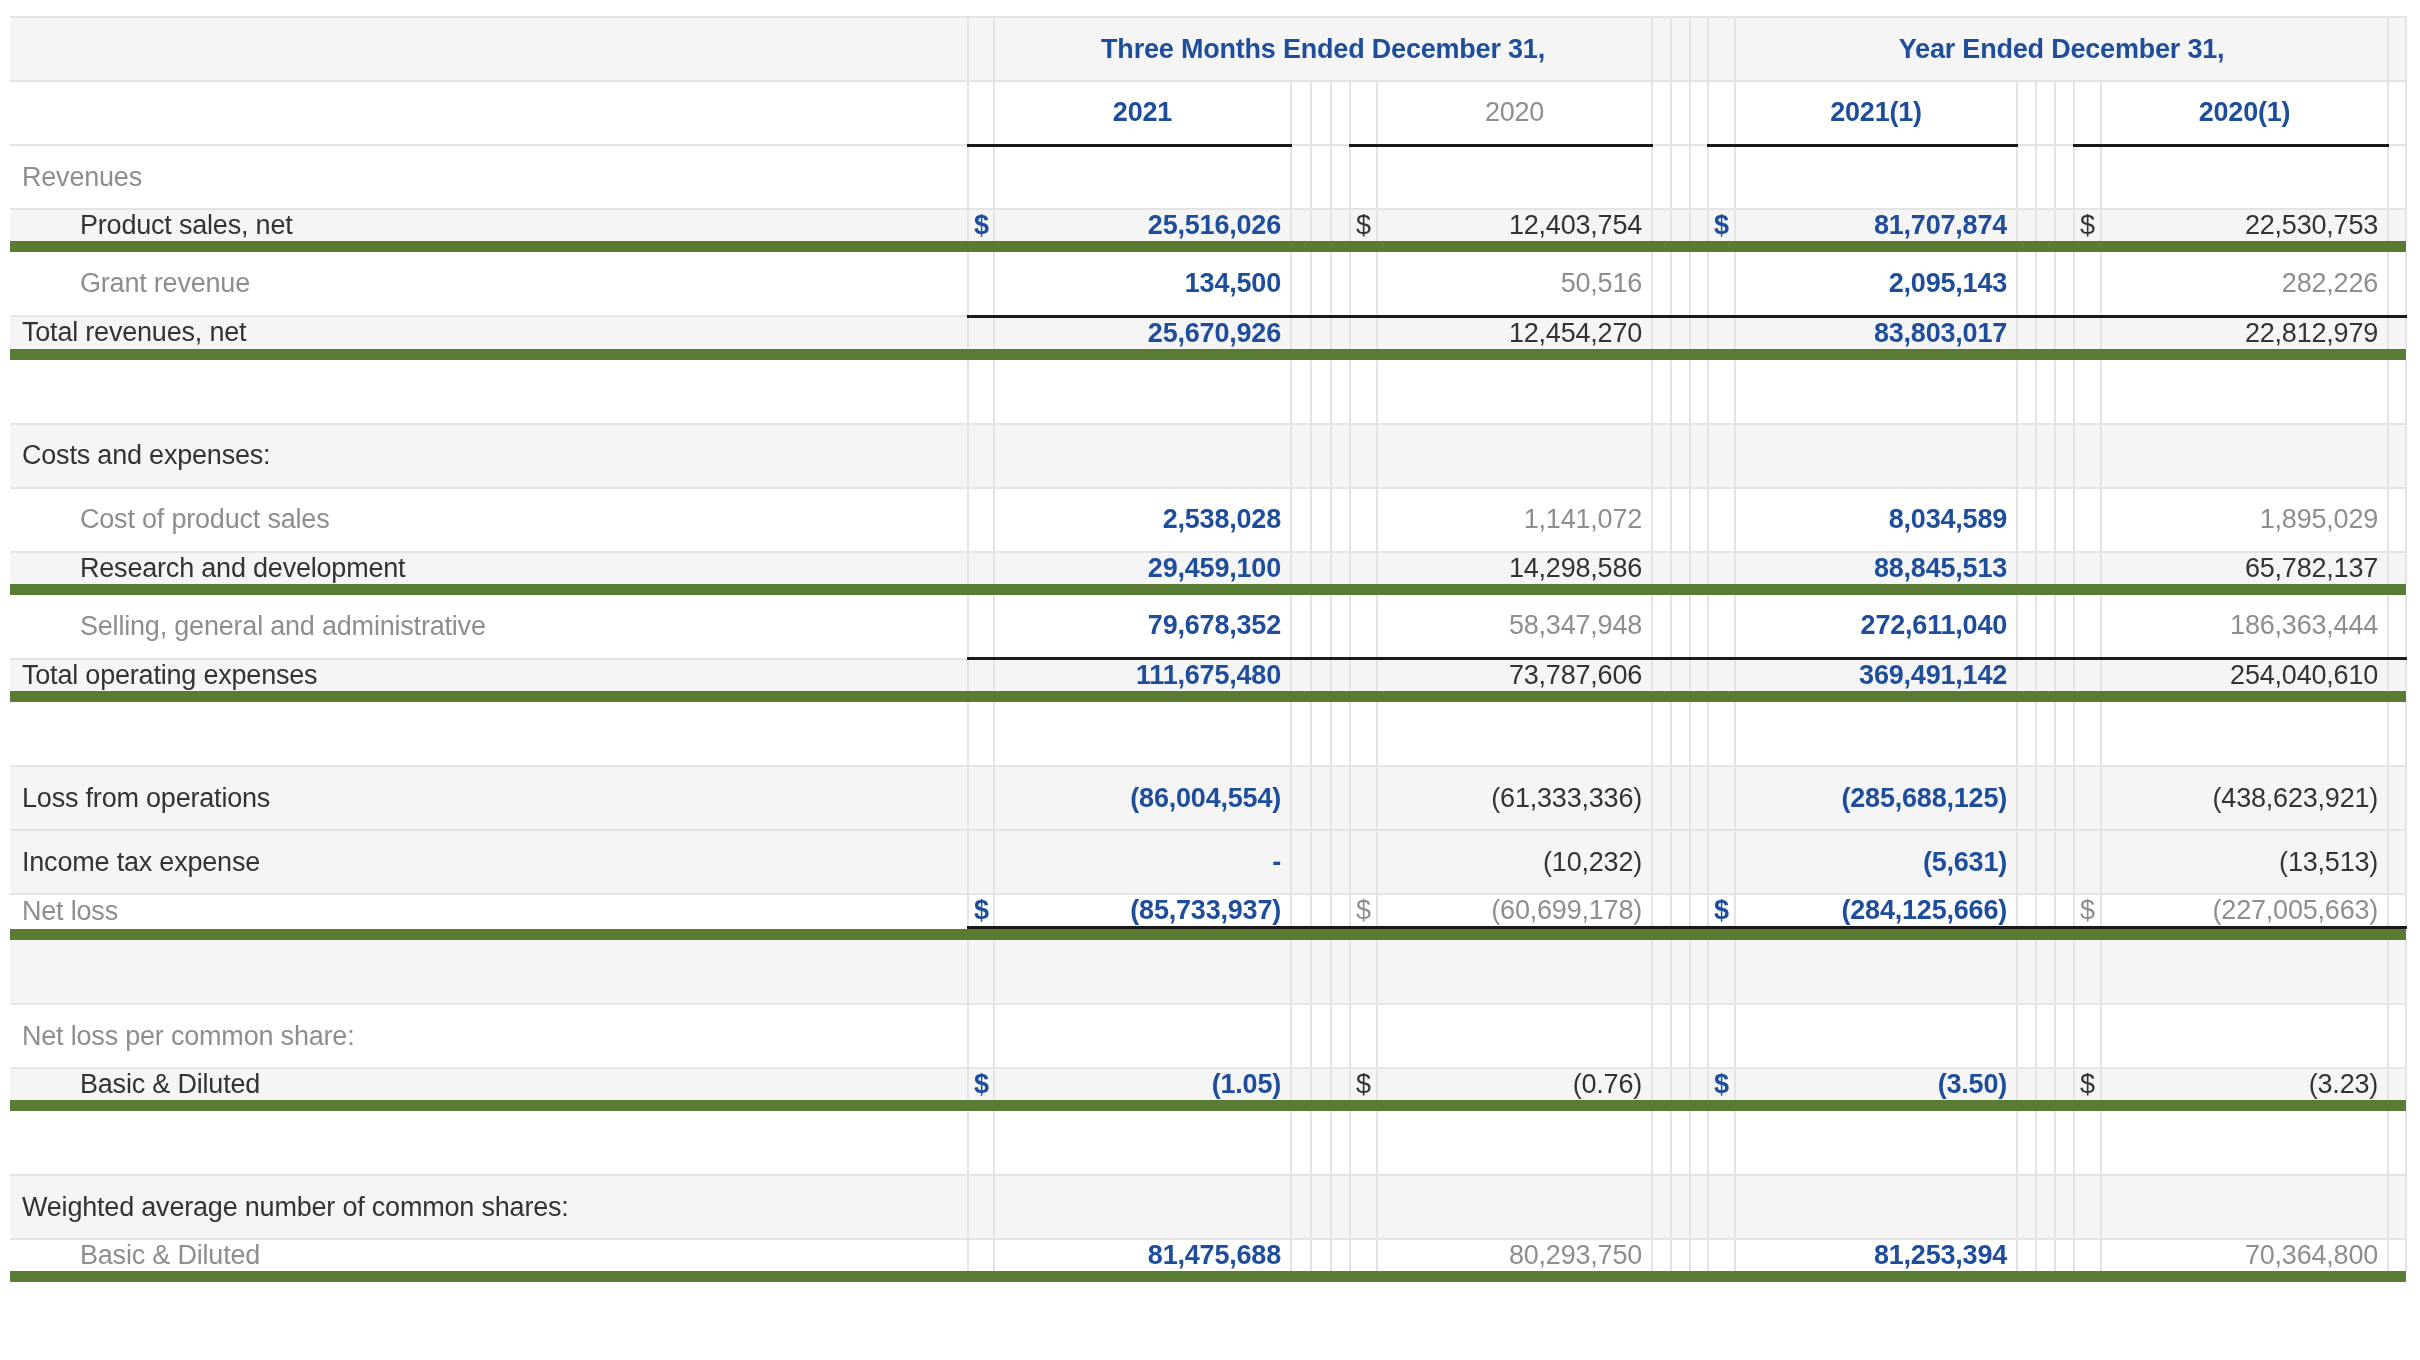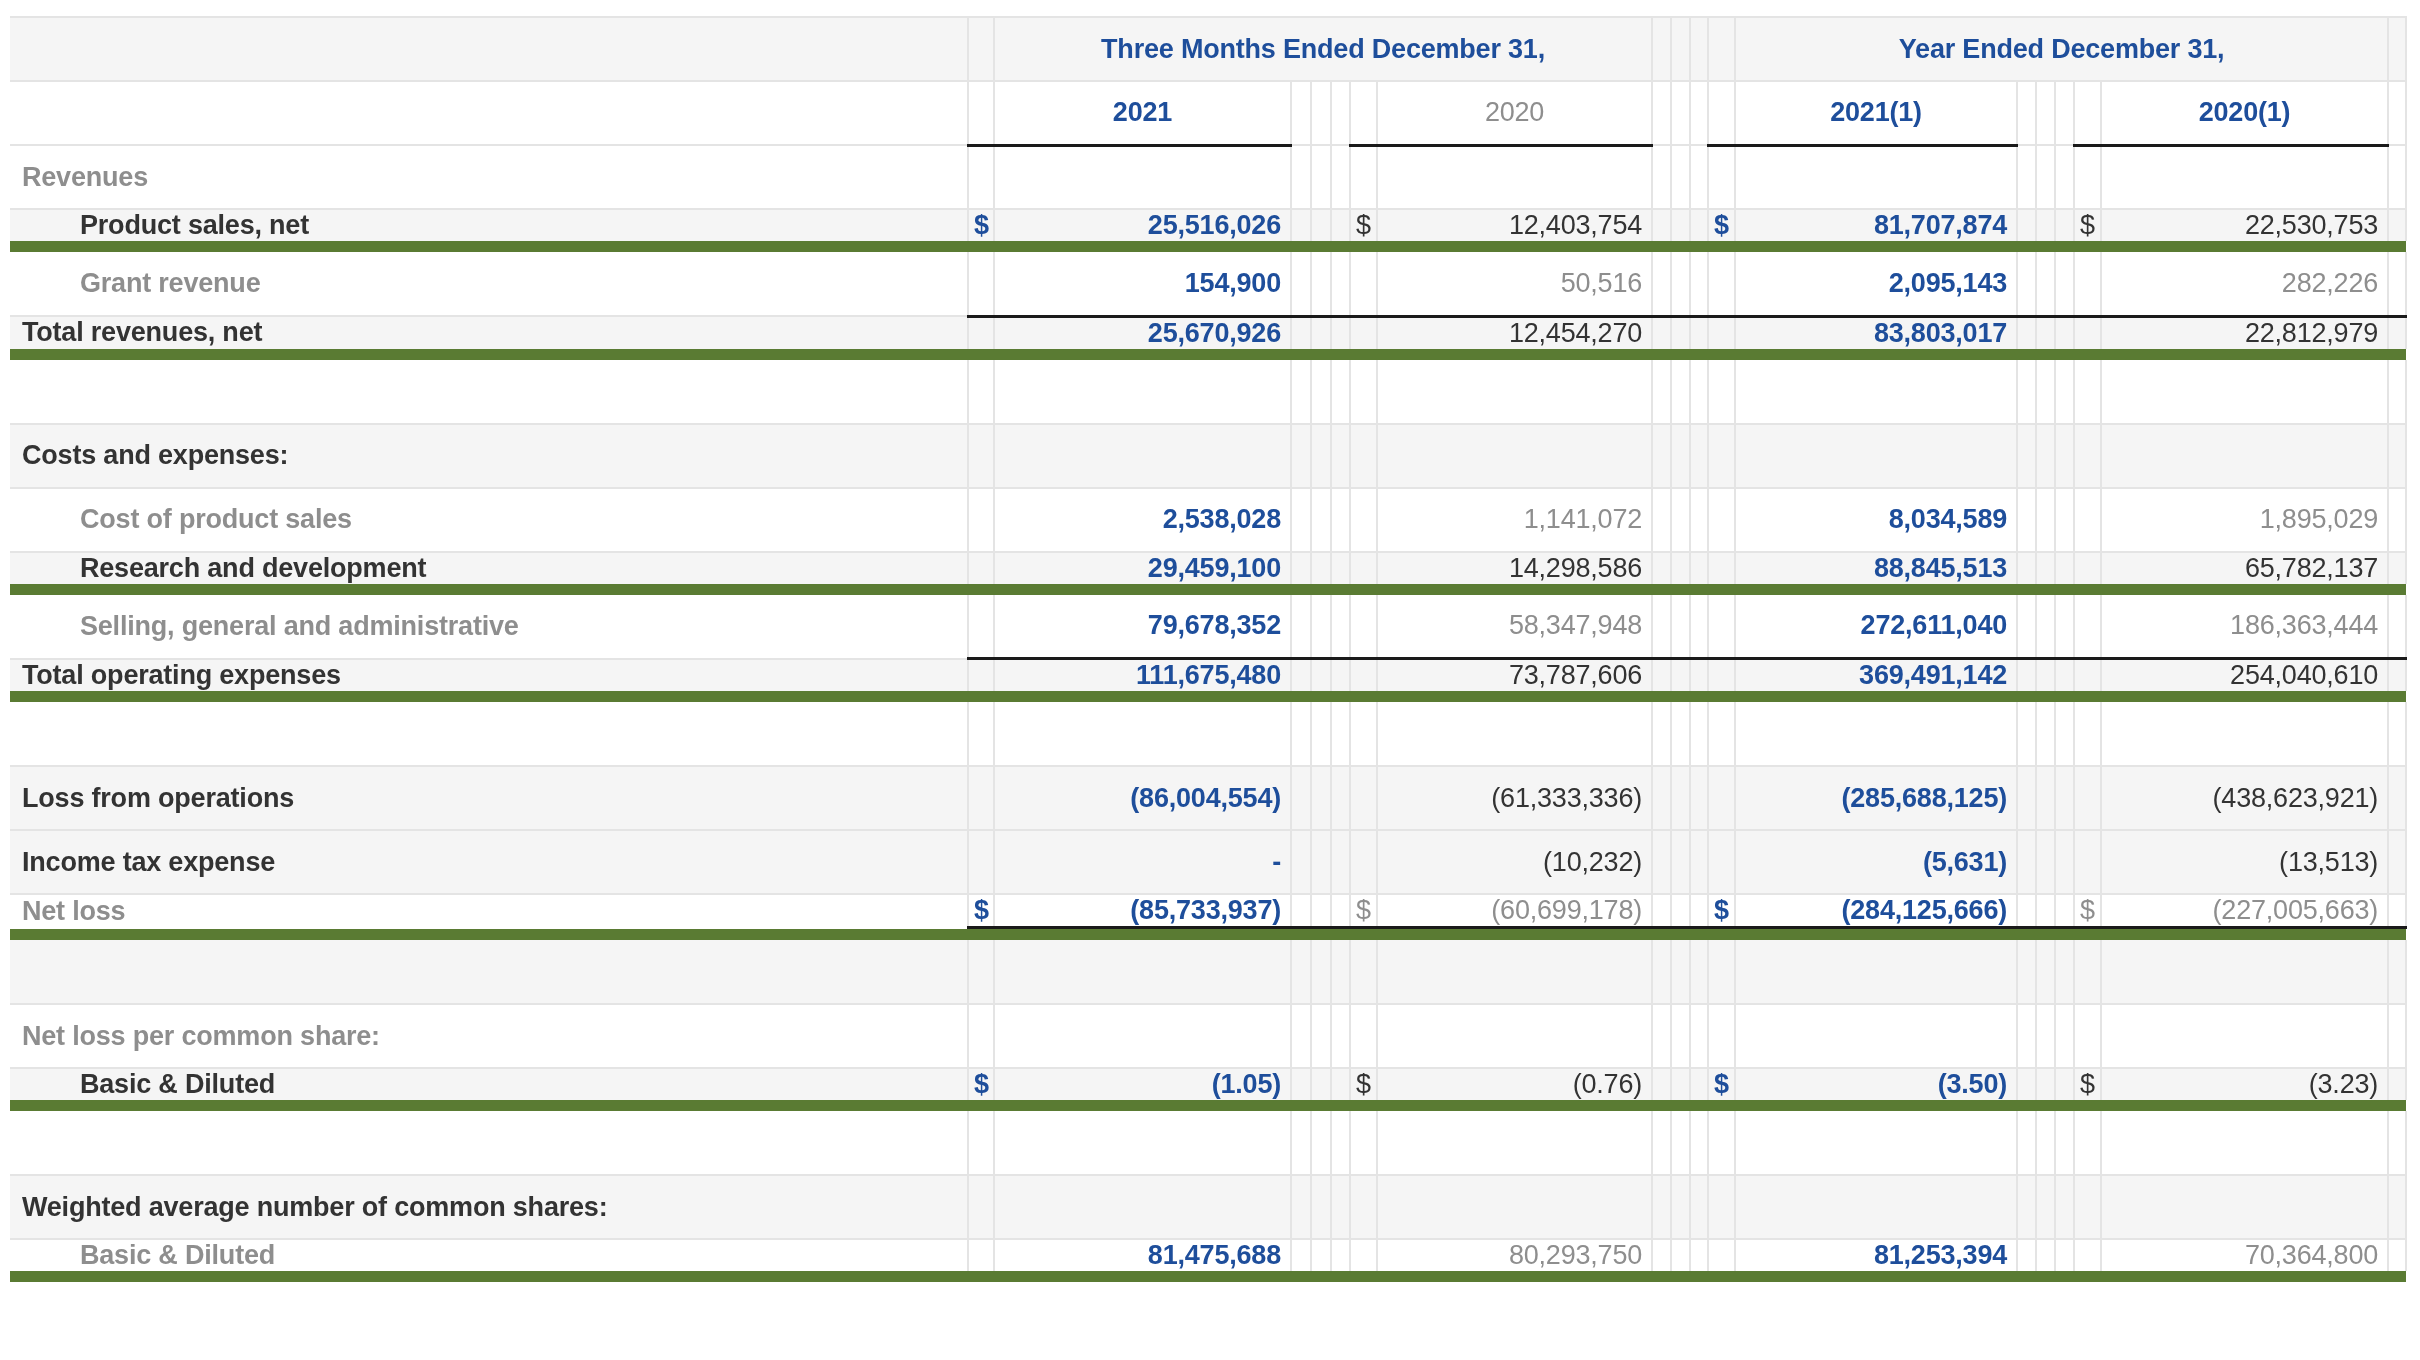--- a/index.html
+++ b/index.html
@@ -3,21 +3,21 @@
 <meta charset="utf-8">
 <style>
   html,body{margin:0;padding:0;background:#ffffff;}
   body{width:2420px;height:1360px;overflow:hidden;
        font-family:"Liberation Sans","DejaVu Sans",sans-serif;}
   #fin-table{border-collapse:collapse;table-layout:fixed;
              margin:16px 0 0 10px;width:2396px;}
   td{border-top:2px solid var(--grid-line);border-left:2px solid var(--grid-line);
      font-size:27px;letter-spacing:-0.2px;vertical-align:middle;
      padding:0;overflow:hidden;white-space:nowrap;color:var(--dark-text);}
-  td:first-child{border-left:none;font-weight:bold;}
+  td:first-child{border-left:none;}
   td:last-child{border-right:2px solid var(--grid-line);}
   tr.stripe td{background:var(--stripe-bg);}
   tr.h54{height:64px;} tr.h43{height:26px;}
   tr.after-green td{border-top:none;}
   tr.gbrow{height:11px;}
   tr.gbrow td{background:var(--green-rule);border:none;height:11px;padding:0;}
   td.rule-b{border-bottom:3px solid var(--black-rule);}
   .b{font-weight:700;}
   .t-blue{color:var(--accent-blue);font-weight:700;}
   .t-dark{color:var(--dark-text);}
@@ -127,21 +127,21 @@
         <td class="cur t-dark">$</td>
         <td class="val t-dark">22,530,753</td>
         <td></td>
       </tr>
       <tr class="gbrow">
         <td class="gb" colspan="19"></td>
       </tr>
       <tr class="h54 after-green">
         <td class="lbl ind t-gray">Grant revenue</td>
         <td class="cur rule-b t-blue"></td>
-        <td class="val rule-b t-blue">154,900</td>
+        <td class="val rule-b t-blue">134,500</td>
         <td class="rule-b"></td>
         <td class="rule-b"></td>
         <td class="rule-b"></td>
         <td class="cur rule-b t-gray"></td>
         <td class="val rule-b t-gray">50,516</td>
         <td class="rule-b"></td>
         <td class="rule-b"></td>
         <td class="rule-b"></td>
         <td class="cur rule-b t-blue"></td>
         <td class="val rule-b t-blue">2,095,143</td>

